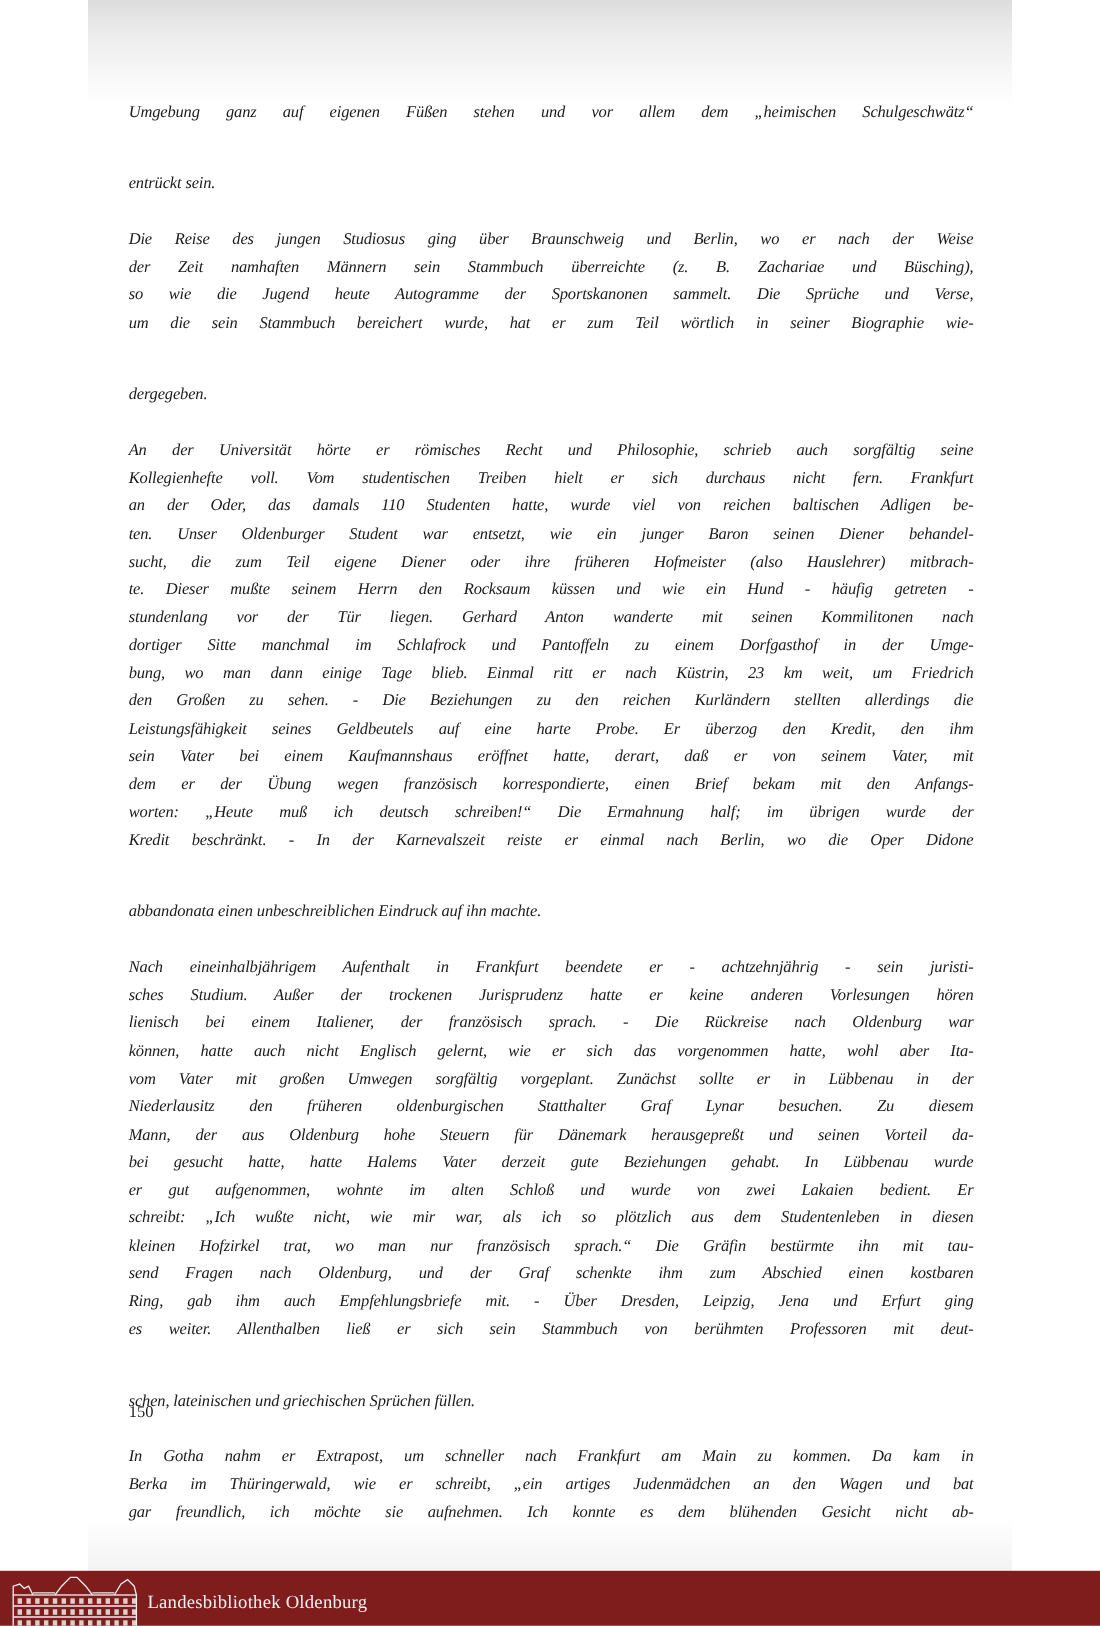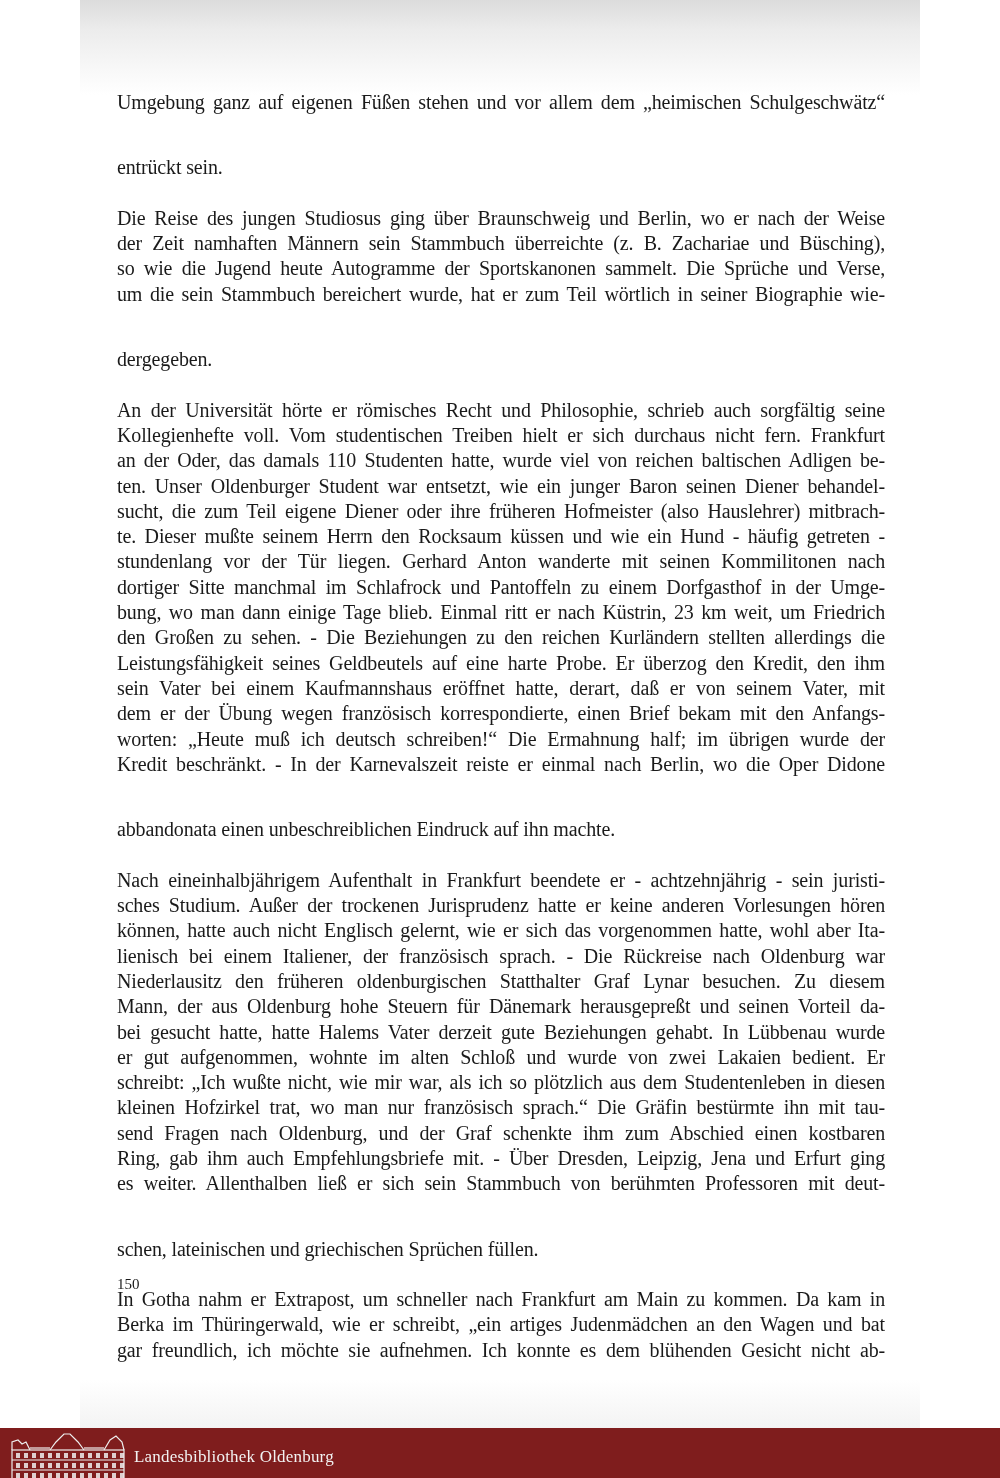--- a/index.html
+++ b/index.html
@@ -21,24 +21,25 @@
       top: 0;
       width: 840px;
       height: 1428px;
       background: linear-gradient(to bottom, #dcdcdc 0px, #ececec 30px, #f8f8f8 70px, #ffffff 95px, #ffffff 1380px, #f3f3f3 1428px);
     }
     .textblock {
       position: absolute;
       left: 117px;
       top: 90px;
       width: 768px;
-      font-size: 20px;
+      font-size: 15px;
       line-height: 25.3px;
       text-align: justify;
       letter-spacing: -0.15px;
+      font-style: italic;
     }
     .para {
       margin: 0 0 25.3px 0;
     }
     .line {
       display: block;
       text-align: justify;
       text-align-last: justify;
       white-space: nowrap;
     }
@@ -108,22 +109,23 @@
       <span class="line">Leistungsfähigkeit seines Geldbeutels auf eine harte Probe. Er überzog den Kredit, den ihm</span>
       <span class="line">sein Vater bei einem Kaufmannshaus eröffnet hatte, derart, daß er von seinem Vater, mit</span>
       <span class="line">dem er der Übung wegen französisch korrespondierte, einen Brief bekam mit den Anfangs-</span>
       <span class="line">worten: „Heute muß ich deutsch schreiben!“ Die Ermahnung half; im übrigen wurde der</span>
       <span class="line">Kredit beschränkt. - In der Karnevalszeit reiste er einmal nach Berlin, wo die Oper Didone</span>
       <span class="line last">abbandonata einen unbeschreiblichen Eindruck auf ihn machte.</span>
     </p>
     <p class="para">
       <span class="line">Nach eineinhalbjährigem Aufenthalt in Frankfurt beendete er - achtzehnjährig - sein juristi-</span>
       <span class="line">sches Studium. Außer der trockenen Jurisprudenz hatte er keine anderen Vorlesungen hören</span>
+      <span class="line">lienisch bei einem Italiener, der französisch sprach. - Die Rückreise nach Oldenburg war</span>
       <span class="line">können, hatte auch nicht Englisch gelernt, wie er sich das vorgenommen hatte, wohl aber Ita-</span>
-      <span class="line">lienisch bei einem Italiener, der französisch sprach. - Die Rückreise nach Oldenburg war</span>
+      <span class="line">vom Vater mit großen Umwegen sorgfältig vorgeplant. Zunächst sollte er in Lübbenau in der</span>
       <span class="line">Niederlausitz den früheren oldenburgischen Statthalter Graf Lynar besuchen. Zu diesem</span>
       <span class="line">Mann, der aus Oldenburg hohe Steuern für Dänemark herausgepreßt und seinen Vorteil da-</span>
       <span class="line">bei gesucht hatte, hatte Halems Vater derzeit gute Beziehungen gehabt. In Lübbenau wurde</span>
       <span class="line">er gut aufgenommen, wohnte im alten Schloß und wurde von zwei Lakaien bedient. Er</span>
       <span class="line">schreibt: „Ich wußte nicht, wie mir war, als ich so plötzlich aus dem Studentenleben in diesen</span>
       <span class="line">kleinen Hofzirkel trat, wo man nur französisch sprach.“ Die Gräfin bestürmte ihn mit tau-</span>
       <span class="line">send Fragen nach Oldenburg, und der Graf schenkte ihm zum Abschied einen kostbaren</span>
       <span class="line">Ring, gab ihm auch Empfehlungsbriefe mit. - Über Dresden, Leipzig, Jena und Erfurt ging</span>
       <span class="line">es weiter. Allenthalben ließ er sich sein Stammbuch von berühmten Professoren mit deut-</span>
       <span class="line last">schen, lateinischen und griechischen Sprüchen füllen.</span>

